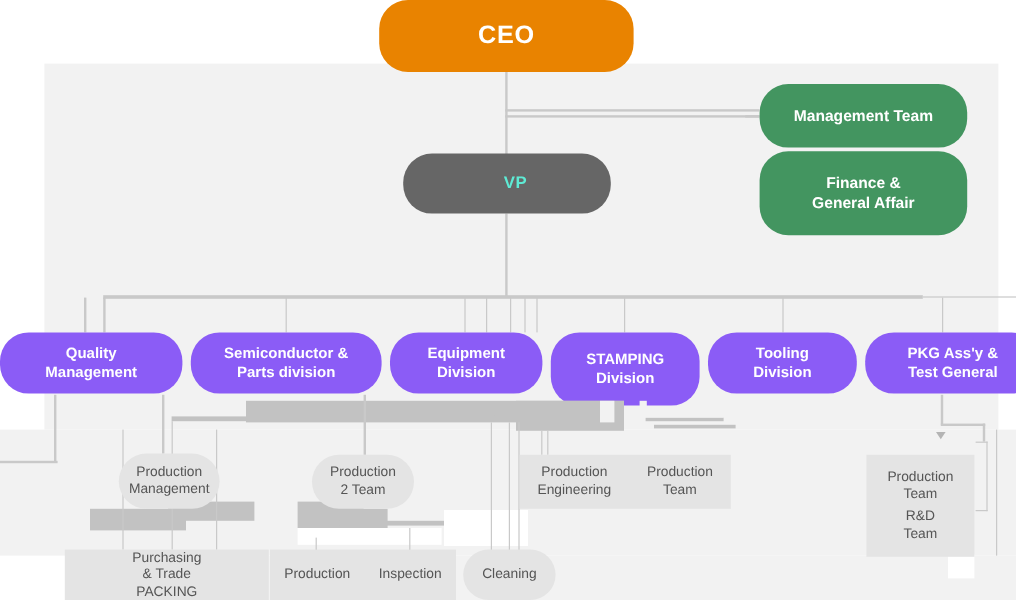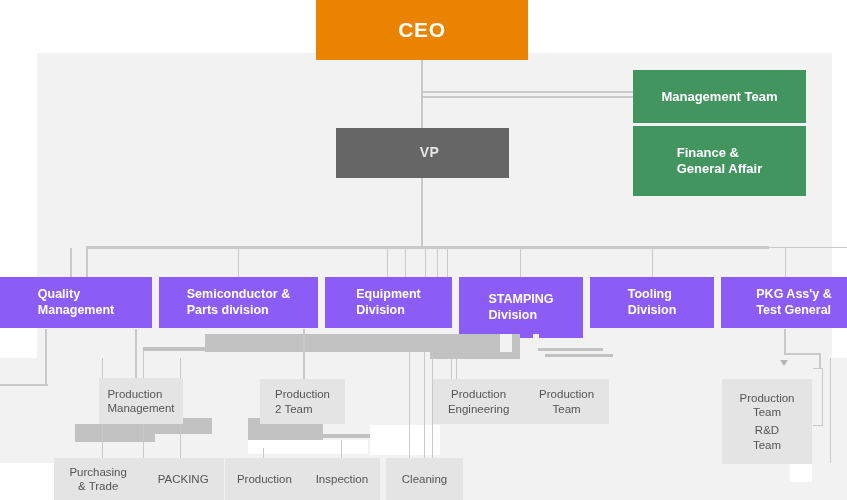--- a/index.html
+++ b/index.html
@@ -21,33 +21,34 @@
   .panel-bg {
     position: absolute;
     background: #f2f2f2;
   }
   .node {
     position: absolute;
     box-sizing: border-box;
     display: flex;
     align-items: center;
     justify-content: center;
-    text-align: left;
+    text-align: center;
     line-height: 1.22;
+    border-radius: 24px;
   }
   .node-ceo {
     background: #e98300;
     color: #ffffff;
     font-size: 21px;
     font-weight: bold;
     letter-spacing: 0.6px;
   }
   .node-vp {
     background: #666666;
-    color: #e5e5e5;
+    color: #5eead4;
     font-size: 14px;
     font-weight: bold;
     letter-spacing: 0.4px;
     padding-left: 14px;
   }
   .node-green {
     background: #439560;
     color: #ffffff;
     font-size: 13px;
     font-weight: bold;
@@ -263,21 +264,21 @@
     </span>
   </div>
 
   <div class="node node-gray" style="left:260px; top:379px; width:85px; height:45px;">
     <span>
       <span>Production</span><br>
       <span>2 Team</span>
     </span>
   </div>
 
-  <div class="node-gray-pair" style="left:54px; top:458px; width:170px; height:42px;">
+  <div class="node-gray-pair" style="left:54px; top:458px; width:170px; height:42px;flex-direction:column;">
     <span>
       <span>Purchasing</span><br>
       <span>&amp; Trade</span>
     </span>
     <span>PACKING</span>
   </div>
 
   <div class="node-gray-pair" style="left:225px; top:458px; width:155px; height:42px;">
     <span>Production</span>
     <span>Inspection</span>

